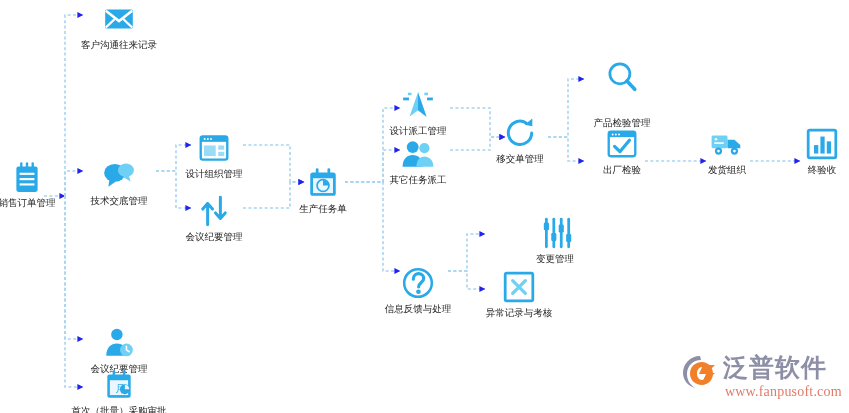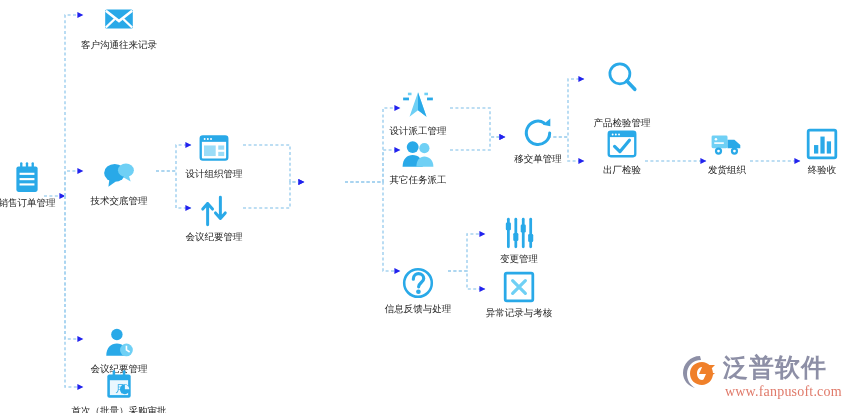--- a/index.html
+++ b/index.html
@@ -237,20 +237,26 @@
     <span class="lbl">设计组织管理</span>
   </div>
 
   <div class="node" style="left:214px;top:194px;">
     <svg class="ic">
         <use href="#i-updown"></use>
       </svg>
     <span class="lbl">会议纪要管理</span>
   </div>
 
+  <div class="node" style="left:323px;top:166px;">
+    <svg class="ic">
+        <use href="#i-cal-clock"></use>
+      </svg>
+    <span class="lbl">生产任务单</span>
+  </div>
 
   <div class="node" style="left:418px;top:88px;">
     <svg class="ic">
         <use href="#i-compass"></use>
       </svg>
     <span class="lbl">设计派工管理</span>
   </div>
 
   <div class="node" style="left:418px;top:137px;">
     <svg class="ic">
@@ -259,28 +265,28 @@
     <span class="lbl">其它任务派工</span>
   </div>
 
   <div class="node" style="left:418px;top:266px;">
     <svg class="ic">
         <use href="#i-question"></use>
       </svg>
     <span class="lbl">信息反馈与处理</span>
   </div>
 
-  <div class="node" style="left:538px;top:116px;">
+  <div class="node" style="left:520px;top:116px;">
     <svg class="ic">
         <use href="#i-refresh"></use>
       </svg>
     <span class="lbl">移交单管理</span>
   </div>
 
-  <div class="node" style="left:519px;top:216px;">
+  <div class="node" style="left:519px;top:216px;align-items:flex-end;">
     <svg class="ic">
         <use href="#i-sliders"></use>
       </svg>
     <span class="lbl">变更管理</span>
   </div>
 
   <div class="node" style="left:519px;top:270px;">
     <svg class="ic">
         <use href="#i-xsquare"></use>
       </svg>

